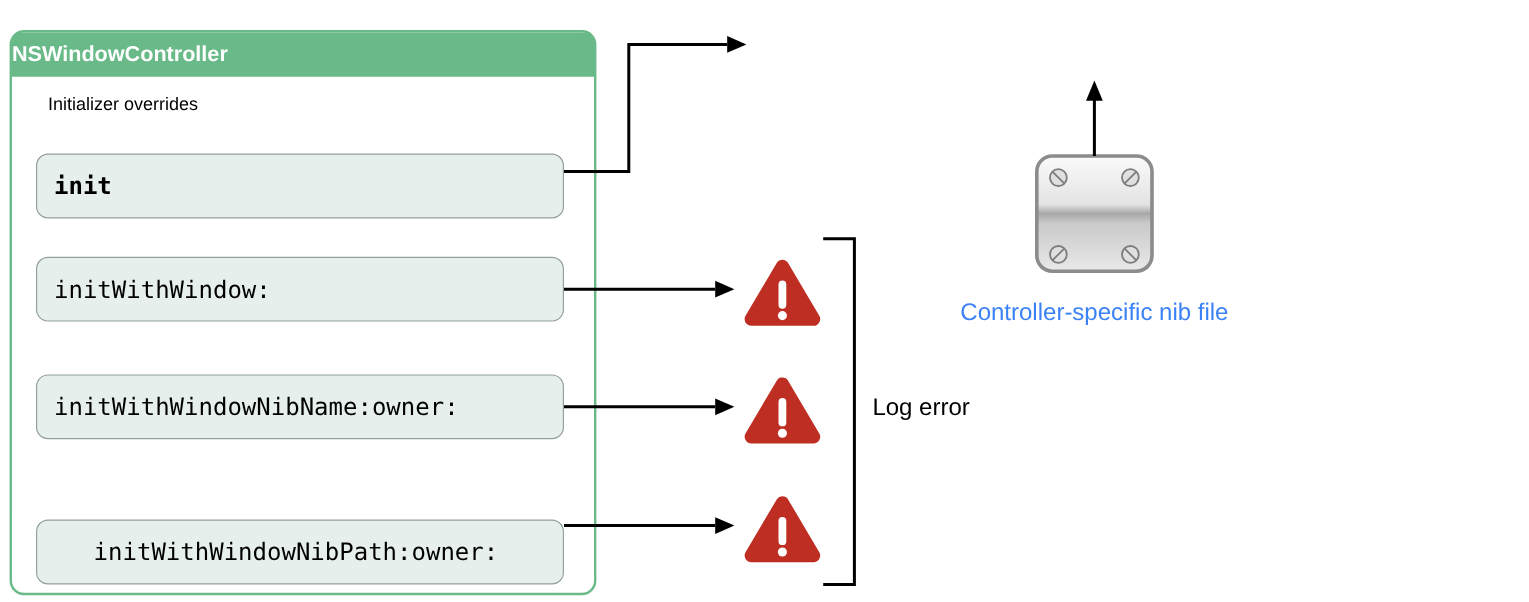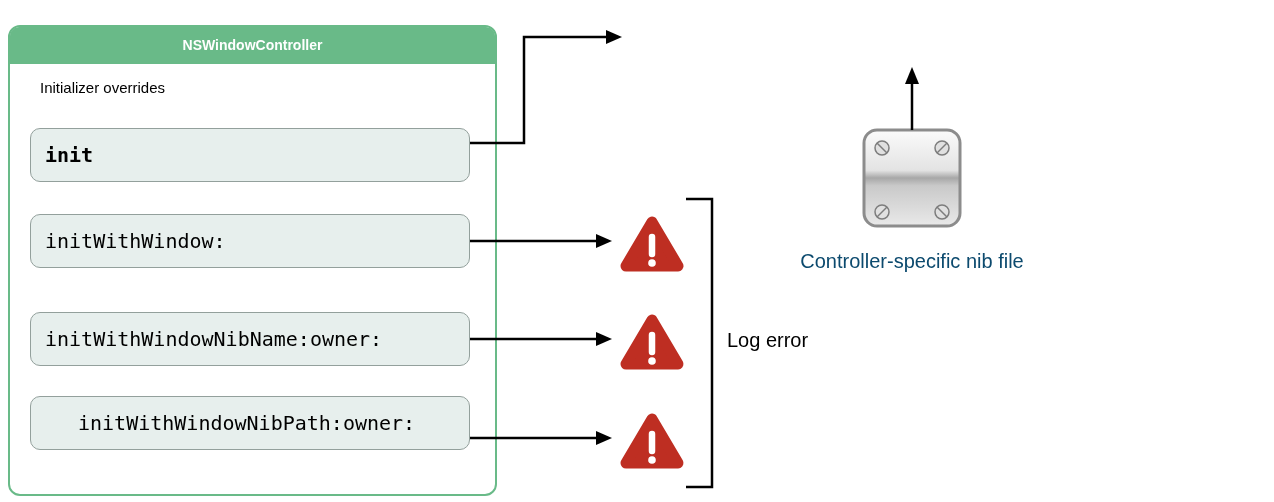--- a/index.html
+++ b/index.html
@@ -15,44 +15,44 @@
     position:relative;width:1274px;height:502px;background:#fff;
     font-family:"Liberation Sans",sans-serif;overflow:hidden;
   }
   .panel{
     position:absolute;left:8px;top:25px;width:489px;height:471px;
     border:2px solid var(--panel-green);border-radius:12px;background:#fff;
   }
   .panel-header{
     position:absolute;left:0;right:0;top:0;height:37px;
     background:var(--panel-green);border-radius:9px 9px 0 0;
-    color:#fff;font-weight:bold;font-size:14px;line-height:37px;text-align:center;
+    color:#fff;font-weight:bold;font-size:18px;line-height:37px;text-align:left;
   }
   .panel-subtitle{
     position:absolute;left:30px;top:52px;font-size:15px;color:#000;
   }
   .method-box{
     position:absolute;left:30px;width:440px;height:54px;
     background:var(--box-fill);border:1.5px solid var(--box-border);border-radius:10px;
     font-family:"DejaVu Sans Mono",monospace;font-size:20px;color:#000;
     display:flex;align-items:center;padding-left:14px;z-index:2;
   }
-  #m0{top:128px;font-weight:bold;} #m1{top:214px;} #m2{top:312px;} #m3{top:396px;padding-left:47px;}
+  #m0{top:128px;font-weight:bold;} #m1{top:214px;} #m2{top:312px;} #m3{top:433px;padding-left:47px;}
   .top-box{
     position:absolute;left:627px;top:9px;width:639px;height:57px;
     background:var(--box-fill);border:1.5px solid var(--box-border);border-radius:10px;
     font-family:"DejaVu Sans Mono",monospace;font-size:23px;color:#000;
     display:flex;align-items:center;justify-content:center;z-index:2;
   }
   .log-error{
     position:absolute;left:727px;top:329px;font-size:20px;color:#000;
   }
   .nib-caption{
     position:absolute;left:772px;top:250px;width:280px;text-align:center;
-    font-size:20px;color:#0c4a6e;
+    font-size:20px;color:#3b82f6;
   }
   #overlay{
     position:absolute;left:0;top:0;width:1274px;height:502px;
     z-index:5;pointer-events:none;
   }
   .connector{stroke:var(--line-black);stroke-width:2.5;fill:none;}
   .arrowhead{fill:var(--line-black);stroke:none;}
   .warn-tri{fill:var(--warning-red);stroke:var(--warning-red);stroke-width:11;stroke-linejoin:round;}
   .warn-bar{stroke:#fff;stroke-width:6.5;stroke-linecap:round;fill:none;}
   .warn-dot{fill:#fff;}

